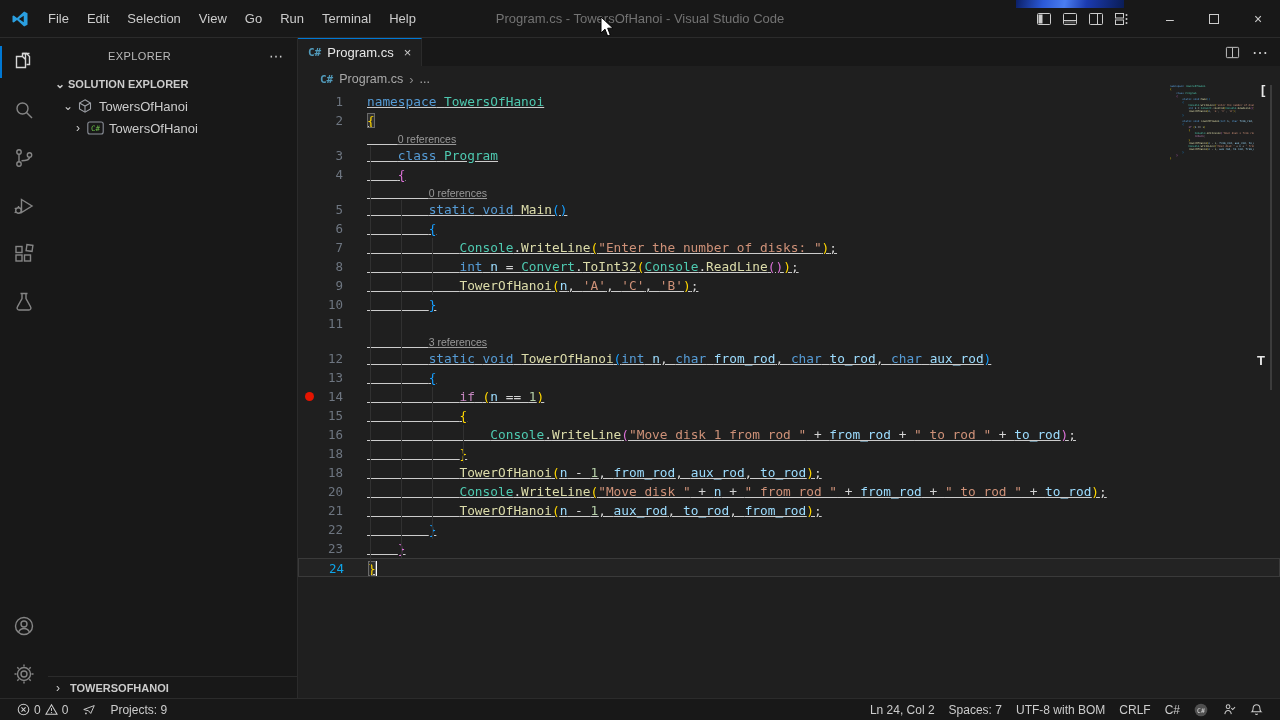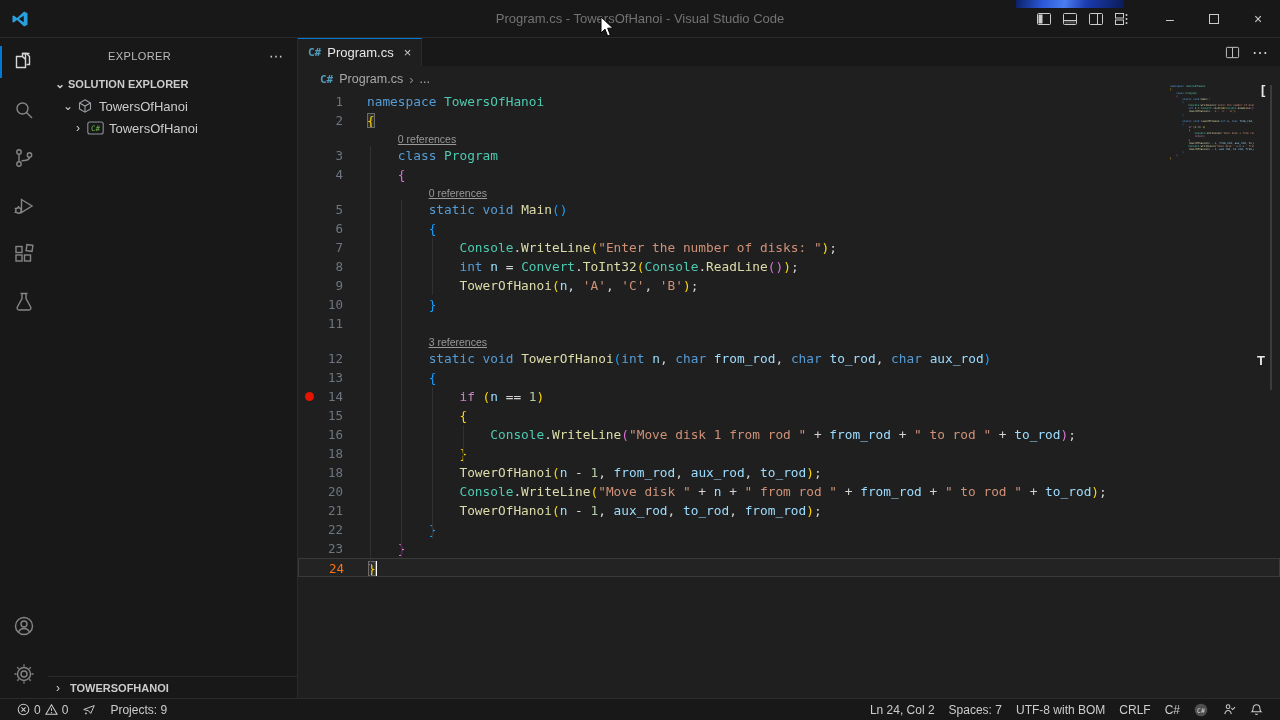--- a/index.html
+++ b/index.html
@@ -55,24 +55,24 @@
   .cs-file-icon { color:#519aba; font-family:"DejaVu Sans Mono",monospace; font-weight:bold; font-size:11px; }
   .tab-actions { margin-left:auto; display:flex; align-items:center; gap:12px; padding-right:12px; color:#cccccc; }
   .breadcrumb { height:26px; display:flex; align-items:center; padding-left:22px; gap:6px; font-size:12.5px; color:#a9a9a9; flex:none; background:#1f1f1f; }
   .breadcrumb .sep { color:#8a8a8a; font-size:13px; }
 
   .editor-content { flex:1; position:relative; overflow:hidden; background:#1f1f1f; }
   .row { display:flex; height:19px; line-height:19px; width:100%; }
   .codelens-row { height:16px; line-height:16px; }
   .gutter { width:69px; flex:none; position:relative; }
   .ln { position:absolute; right:24px; font-family:"DejaVu Sans Mono",monospace; font-size:12.5px; color:#6e7681; }
-  .ln.active { color:#f97316; }
+  .ln.active { color:#0ea5e9; }
   .breakpoint { position:absolute; left:7px; top:5px; width:9px; height:9px; border-radius:50%; background:#e51400; }
   .line-body { white-space:pre; }
-  .mono { font-family:"DejaVu Sans Mono",monospace; font-size:12.8px; }
+  .mono { font-family:"DejaVu Sans Mono",monospace; font-size:12.8px;text-decoration:underline; }
   .codelens-text { font-size:10.5px; color:#999999;text-decoration:underline; }
   .code-row.current { background:#232323; border:1px solid #3a3a3a; }
   .bracket-match { outline:1px solid #6a6a6a; outline-offset:-1px; background:#303030; }
   .caret { display:inline-block; width:1.5px; height:15px; background:#ffffff; vertical-align:-3px; }
 
   .tk-kw{color:#569cd6} .tk-ctrl{color:#c586c0} .tk-type{color:#4ec9b0} .tk-fn{color:#dcdcaa}
   .tk-var{color:#9cdcfe} .tk-str{color:#ce9178} .tk-num{color:#b5cea8} .tk-pl{color:#d4d4d4}
   .tk-b1{color:#ffd700} .tk-b2{color:#da70d6} .tk-b3{color:#179fff}
 
   .indent-guide { position:absolute; width:1px; background:#313131; }
@@ -95,20 +95,30 @@
 </style>
 </head>
 <body>
 
 <div class="app">
 
   <div class="titlebar">
     <svg class="vscode-logo" viewBox="0 0 24 24">
       <path fill="#2a9fe0" d="M17.5 2 8 10.6 3.6 7.3 2 8.1v7.8l1.6.8L8 13.4l9.5 8.6 4.5-2.2V4.2L17.5 2zM17 16.4 10.6 12 17 7.6v8.8z"></path>
     </svg>
+    <div class="menu-bar">
+        <div class="menu-item">File</div>
+        <div class="menu-item">Edit</div>
+        <div class="menu-item">Selection</div>
+        <div class="menu-item">View</div>
+        <div class="menu-item">Go</div>
+        <div class="menu-item">Run</div>
+        <div class="menu-item">Terminal</div>
+        <div class="menu-item">Help</div>
+      </div>
     <div class="window-title">Program.cs - TowersOfHanoi - Visual Studio Code</div>
     <div class="titlebar-right">
       <div class="layout-controls">
         <svg width="16" height="16" viewBox="0 0 16 16">
             <rect x="1.5" y="2.5" width="13" height="11" rx="1" fill="none" stroke="#cccccc"></rect>
             <rect x="2.5" y="3.5" width="4" height="9" fill="#cccccc"></rect>
           </svg>
         <svg width="16" height="16" viewBox="0 0 16 16">
             <rect x="1.5" y="2.5" width="13" height="11" rx="1" fill="none" stroke="#cccccc"></rect>
             <rect x="2.5" y="9.5" width="11" height="3" fill="#cccccc" fill-opacity="0.25"></rect>

